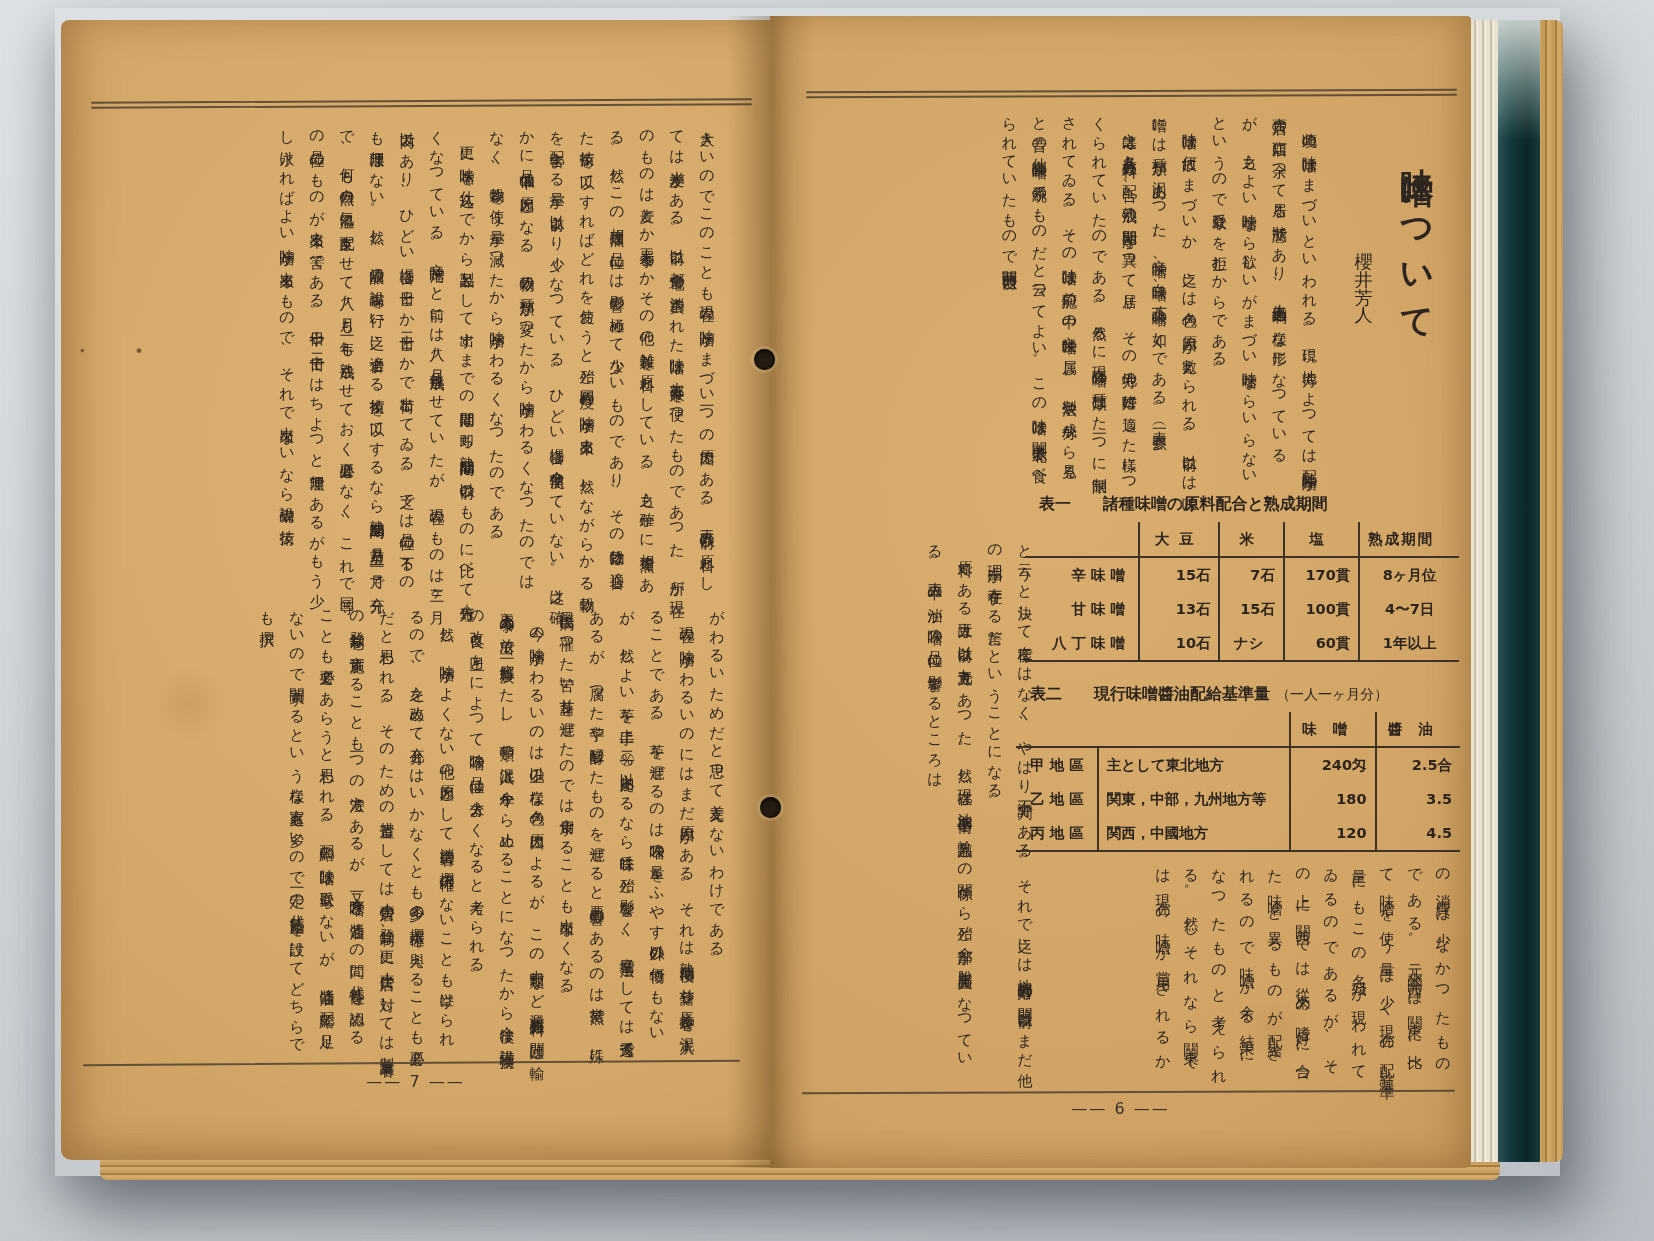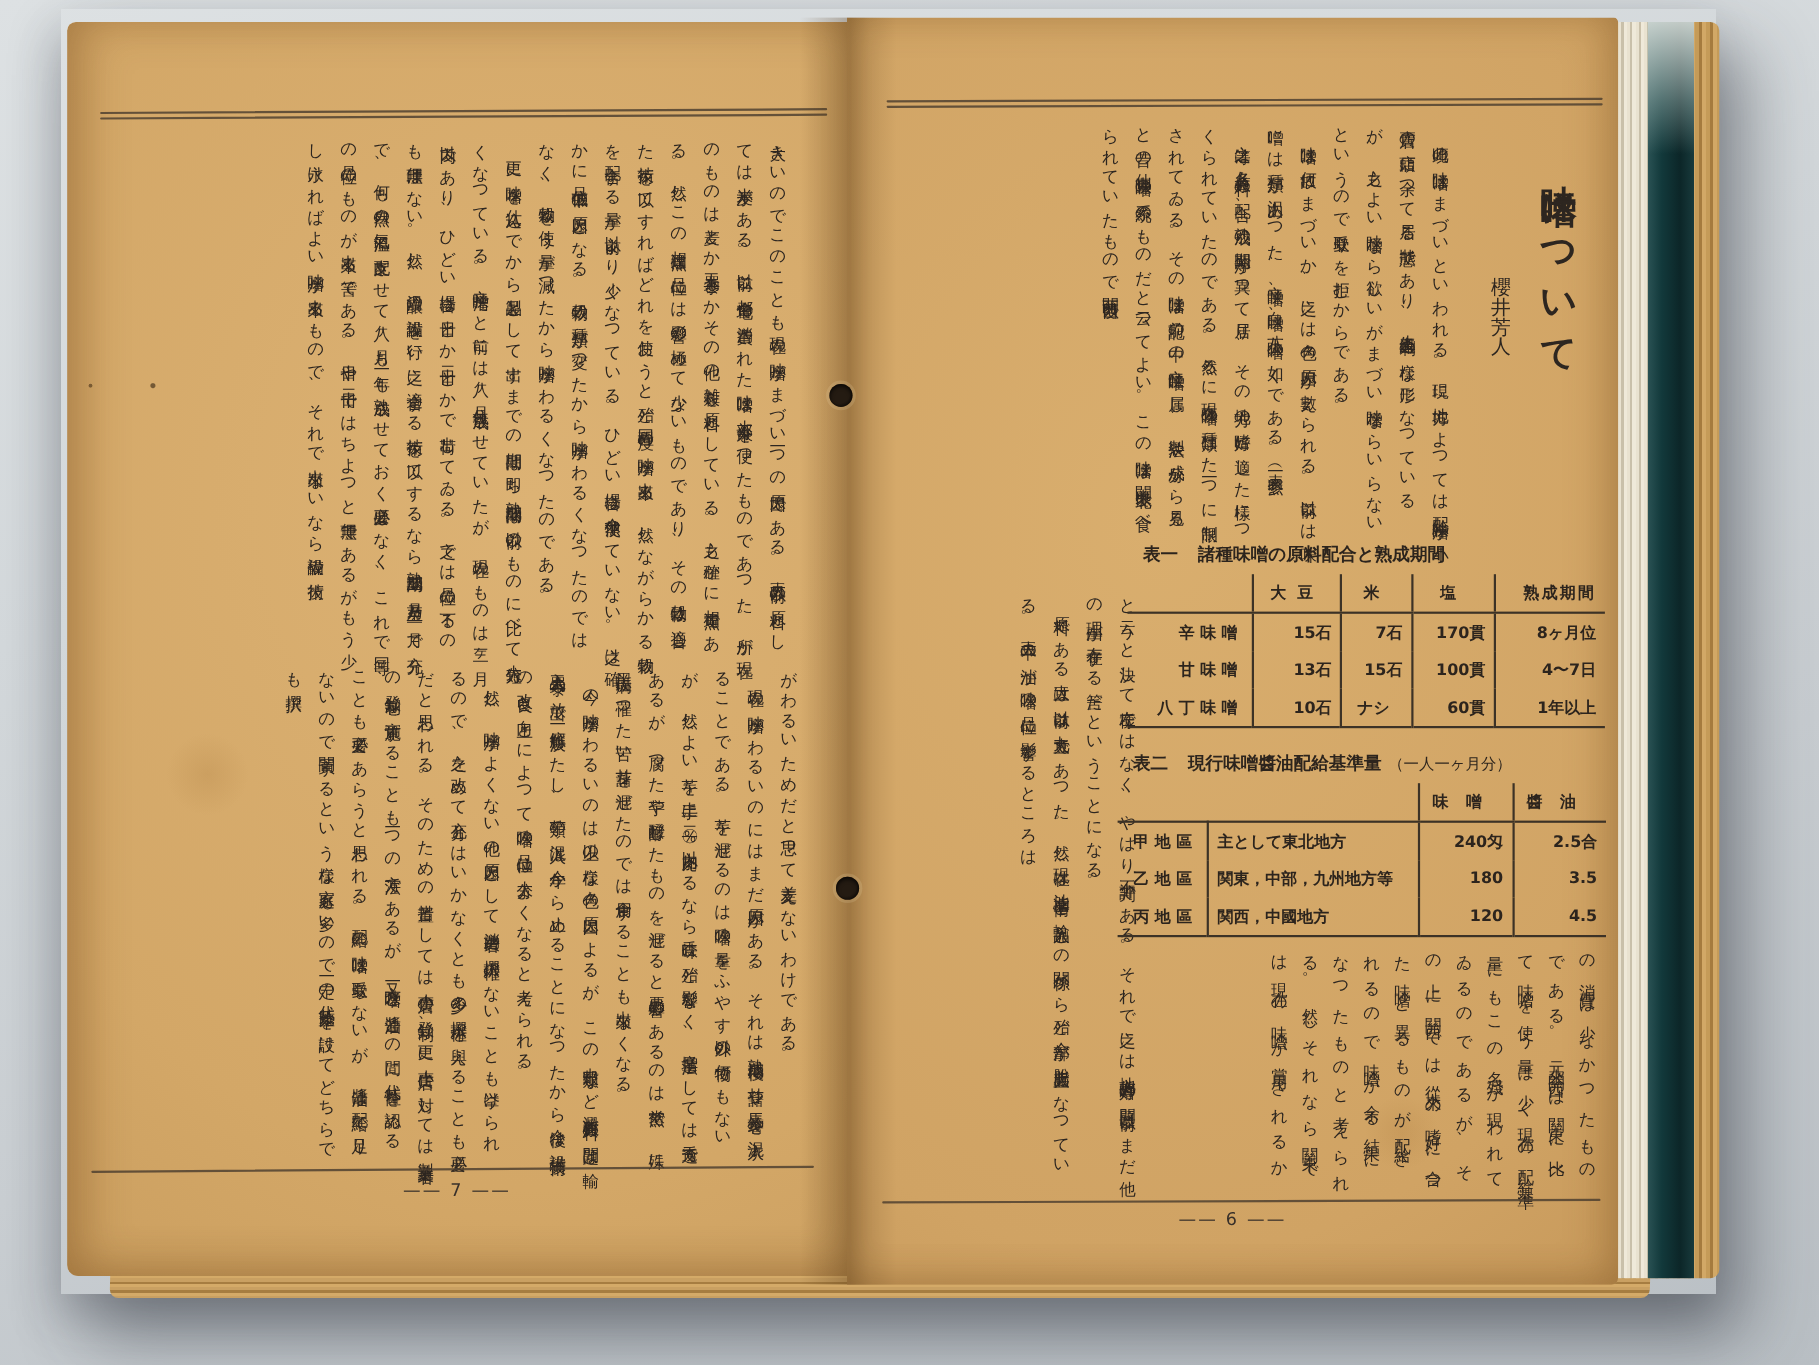--- a/index.html
+++ b/index.html
@@ -59,33 +59,33 @@
   .p6-top{top:90px;right:16px;width:652px;height:382px;}
   .p6-side{top:518px;left:84px;width:186px;height:532px;}
   .p6-below{top:842px;right:14px;width:432px;height:226px;letter-spacing:7px;line-height:28px;}
   .title{font-size:33px;font-weight:bold;letter-spacing:6px;padding-top:36px;margin:0 16px 0 16px;line-height:1.35;}
   .author{font-size:18px;letter-spacing:18px;padding-top:132px;margin:0 6px 0 24px;}
   
   .twrap{position:absolute;color:#2c241d;}
   .t1{left:255px;top:478px;width:434px;}
   .t2{left:246px;top:668px;width:444px;}
   .tcap{font-size:16px;font-weight:bold;margin:0 0 7px 14px;white-space:nowrap;}
-  .tcap .tlabel{margin-right:18px;}
+  .tcap .tlabel{margin-right:32px;}
   .tcap .tnote{font-weight:normal;font-size:14px;margin-left:6px;}
   .twrap table{width:100%;border-collapse:collapse;font-size:14.5px;color:#2c241d;
     border-bottom:2px solid #3c3226;}
   .twrap th,.twrap td{padding:6px 8px;font-weight:bold;height:22px;}
   .twrap thead th{border-bottom:2px solid #3c3226;}
   .vline{border-left:2px solid #3c3226;}
   .c-label{letter-spacing:5px;text-align:right;padding-left:12px;white-space:nowrap;}
   .c-num{text-align:right;padding-right:22px;}
-  .c-dur{text-align:right;padding-left:12px;margin-top:48px;}
+  .c-dur{text-align:center;padding-left:12px;margin-top:48px;}
   .c-region{text-align:left;padding-left:10px;white-space:nowrap;margin-left:24px;}
   .th-ing{letter-spacing:10px;text-align:center;}
-  .th-per{letter-spacing:2px;text-align:right;}
+  .th-per{letter-spacing:2px;text-align:left;}
   .th-goods{letter-spacing:16px;text-align:center;}
 </style>
 </head>
 <body>
 
 <div class="scene">
   <div class="book">
 
     <div class="bottom-edge"></div>
 

